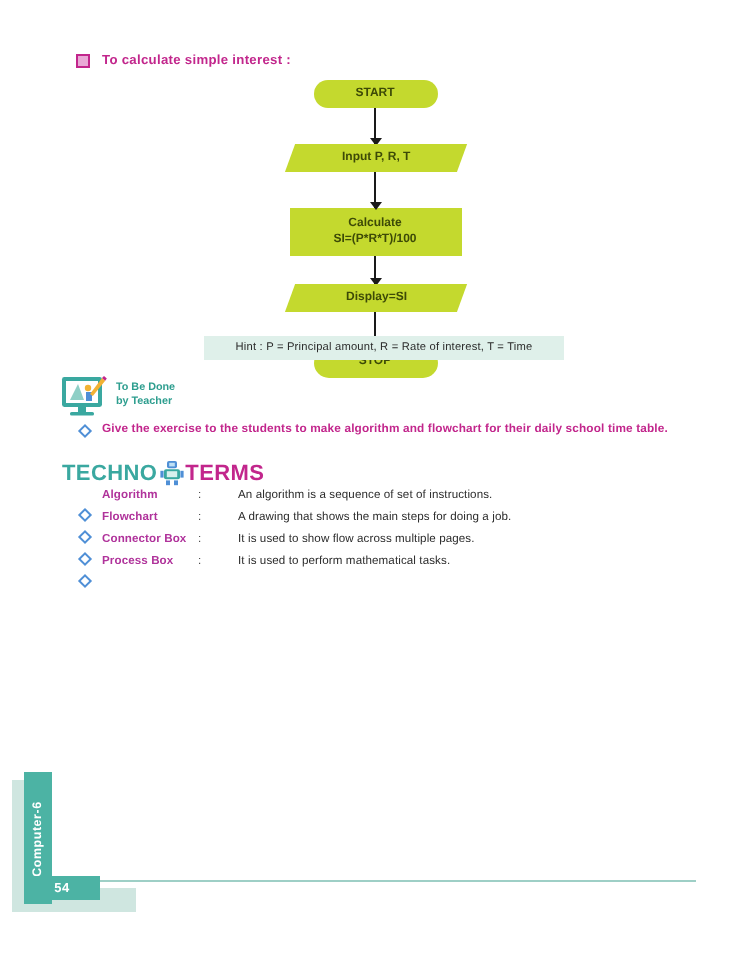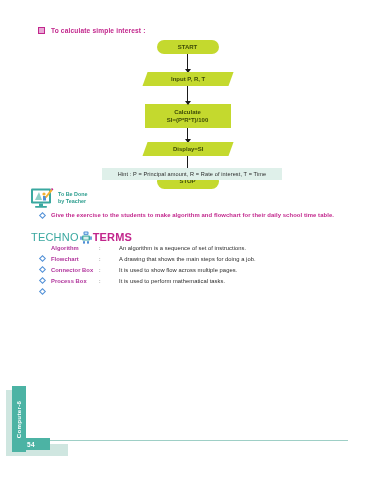--- a/index.html
+++ b/index.html
@@ -114,21 +114,21 @@
   .exercise-text{
     font-size:5.9px;font-weight:bold;color:#c2268c;
     white-space:nowrap;letter-spacing:.08px;
   }
 
   
   .techno{
     position:absolute;left:31px;top:230px;
     display:flex;align-items:center;
   }
-  .techno-a{font-size:11px;font-weight:normal;color:#3aa8a0;letter-spacing:.2px;}
+  .techno-a{font-size:11px;font-weight:bold;color:#3aa8a0;letter-spacing:.2px;}
   .techno-b{font-size:11px;font-weight:bold;color:#c2268c;letter-spacing:.2px;text-align:right;}
   .techno-icon{
     width:12px;height:13px;position:relative;margin:0 1px;
     flex:0 0 auto;
   }
 
   
   .terms{
     position:absolute;left:40px;top:245px;width:300px;
   }

